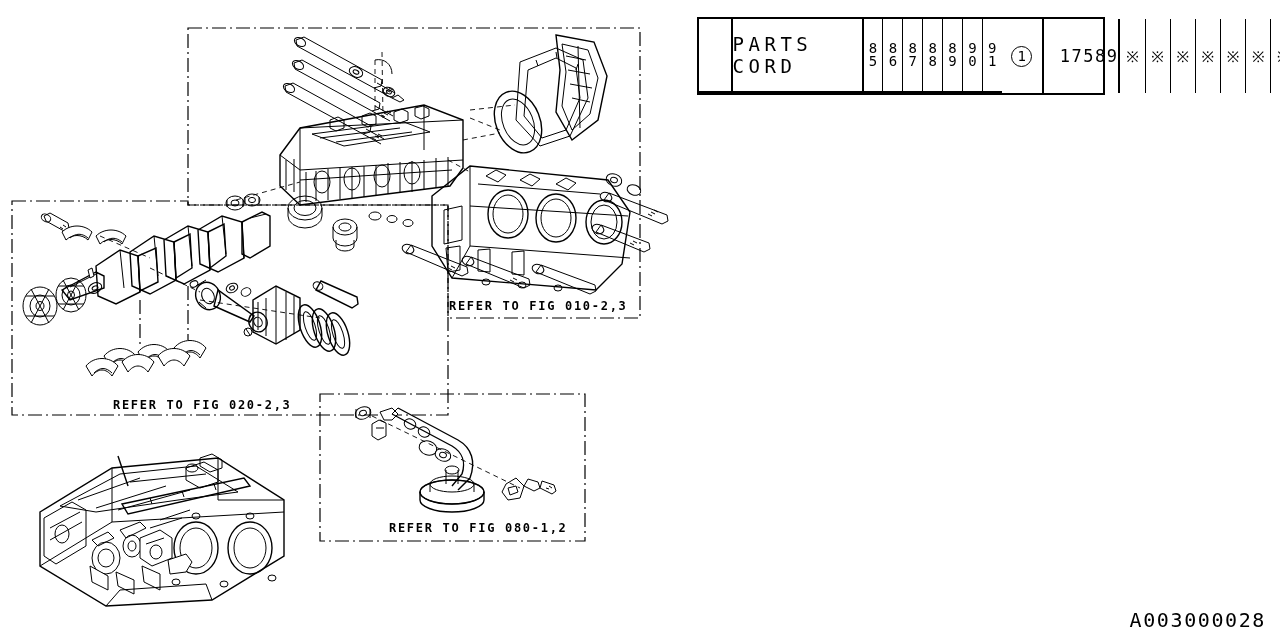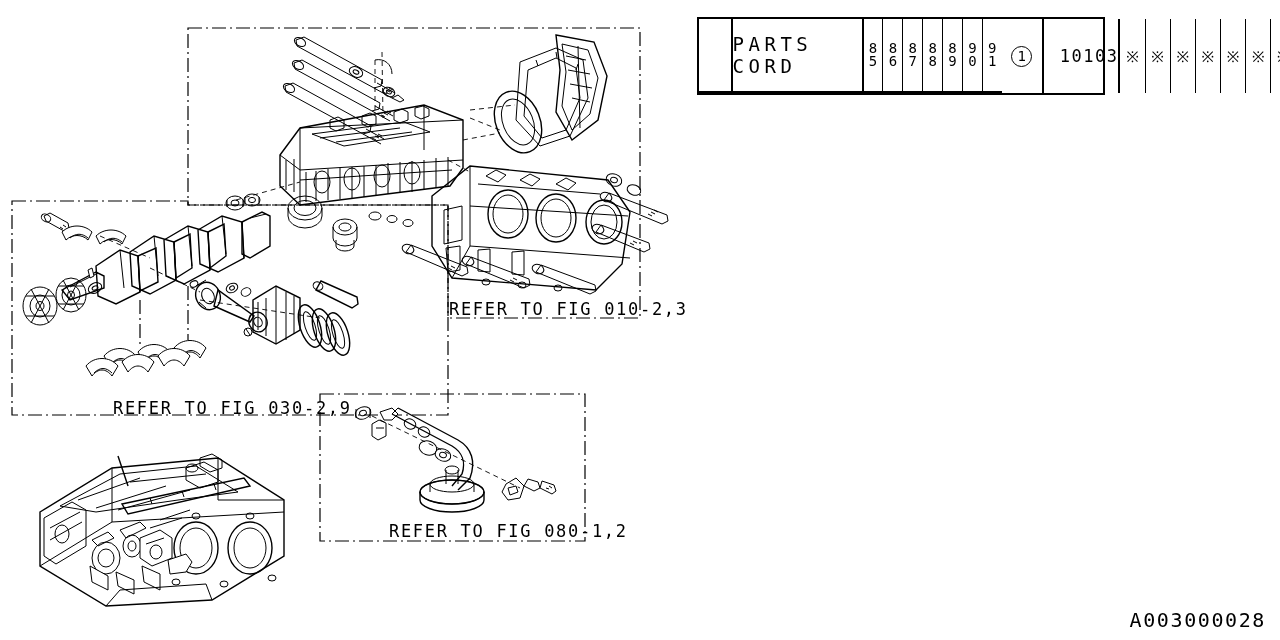--- a/index.html
+++ b/index.html
@@ -122,24 +122,25 @@
     right: 14px;
     bottom: 8px;
     font-size: 20px;
     letter-spacing: 1.6px;
     font-family: "DejaVu Sans Mono", monospace;
   }
 
   
   .ref-label {
     position: absolute;
-    font-size: 17px;
+    font-size: 12px;
     letter-spacing: 1.7px;
     white-space: nowrap;
     font-family: "DejaVu Sans Mono", monospace;
+    font-weight: bold;
   }
   #ref-010 { left: 449px; top: 299px; }
   #ref-030 { left: 113px; top: 398px; }
   #ref-050 { left: 389px; top: 521px; }
 
   svg { display: block; }
   .ln  { fill: none; stroke: #000; stroke-width: 1; }
   .ln2 { fill: none; stroke: #000; stroke-width: 1.4; }
   .dashdot {
     fill: none; stroke: #000; stroke-width: 1.2;
@@ -619,32 +620,32 @@
           <span>9</span>
           <span>1</span>
         </div>
       </div>
     </div>
 
     <div class="pt-row">
       <div class="pt-idx">
         <span class="circle-num">1</span>
       </div>
-      <div class="pt-part">10103</div>
+      <div class="pt-part">17589</div>
       <div class="pt-marks">
         <div class="pt-mark">※</div>
         <div class="pt-mark">※</div>
         <div class="pt-mark">※</div>
         <div class="pt-mark">※</div>
         <div class="pt-mark">※</div>
         <div class="pt-mark">※</div>
         <div class="pt-mark">※</div>
       </div>
     </div>
   </div>
 
   <div class="ref-label" id="ref-010">REFER TO FIG 010-2,3</div>
-  <div class="ref-label" id="ref-030">REFER TO FIG 030-2,9</div>
+  <div class="ref-label" id="ref-030">REFER TO FIG 020-2,3</div>
   <div class="ref-label" id="ref-050">REFER TO FIG 080-1,2</div>
 
   <div class="drawing-code">A003000028</div>
 
 </div>
 
 </body></html>

